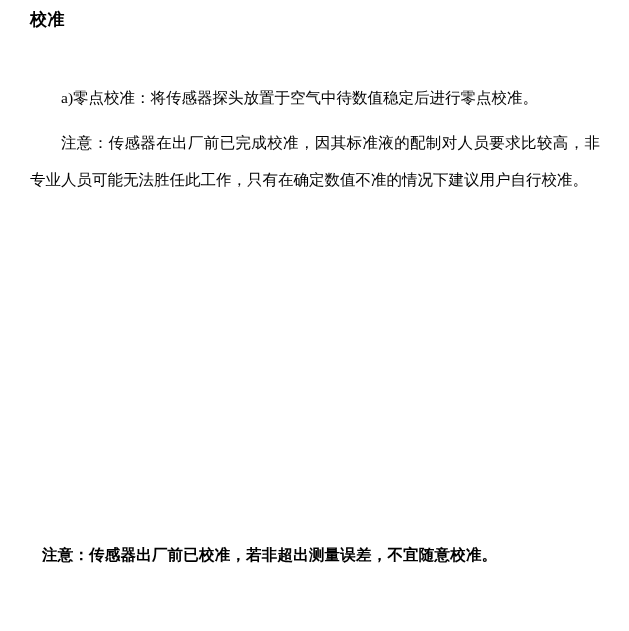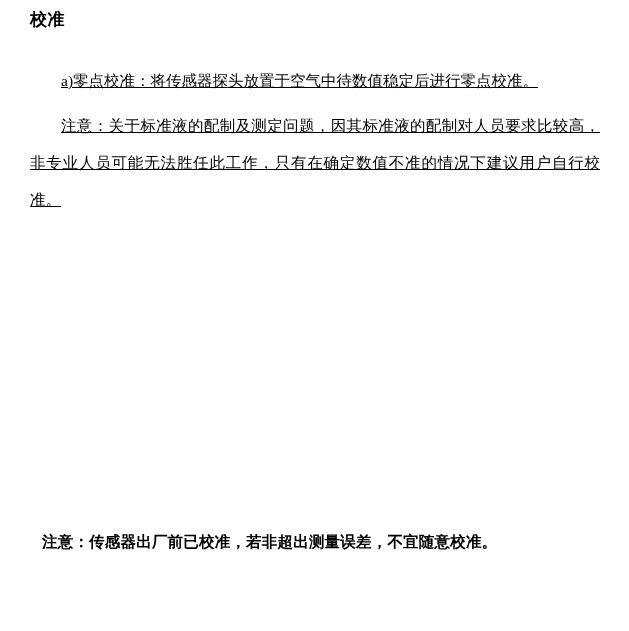--- a/index.html
+++ b/index.html
@@ -27,56 +27,55 @@
     top: 8px;
     font-family: "DejaVu Sans", "Liberation Sans", sans-serif;
     font-size: 17px;
     font-weight: bold;
     letter-spacing: 0.5px;
     color: #000000;
   }
   .body-block {
     position: absolute;
     left: 30px;
-    top: 62px;
+    top: 79px;
     width: 570px;
-    text-decoration: underline;
   }
   p.para {
     margin: 0 0 8px 0;
     font-size: 15.5px;
     line-height: 37px;
     text-indent: 2em;
     text-align: justify;
     text-justify: inter-ideograph;
     color: #000000;
   }
   p.para.last {
     margin-bottom: 0;
   }
   .notice {
     position: absolute;
     left: 42px;
-    top: 530px;
+    top: 543px;
     width: 560px;
     font-family: "DejaVu Sans", "Liberation Sans", sans-serif;
     font-size: 15.5px;
     font-weight: bold;
     line-height: 24px;
     color: #000000;
     letter-spacing: 0.2px;
   }
 </style>
 </head>
 <body>
 
 <div class="page">
 
   <div class="heading">校准</div>
 
   <div class="body-block">
     <p class="para">a)零点校准：将传感器探头放置于空气中待数值稳定后进行零点校准。</p>
-    <p class="para">注意：关于标准液的配制及测定问题，因其标准液的配制对人员要求比较高，非专业人员可能无法胜任此工作，只有在确定数值不准的情况下建议用户自行校准。</p>
+    <p class="para">注意：传感器在出厂前已完成校准，因其标准液的配制对人员要求比较高，非专业人员可能无法胜任此工作，只有在确定数值不准的情况下建议用户自行校准。</p>
   </div>
 
   <div class="notice">注意：传感器出厂前已校准，若非超出测量误差，不宜随意校准。</div>
 
 </div>
 
 </body></html>

